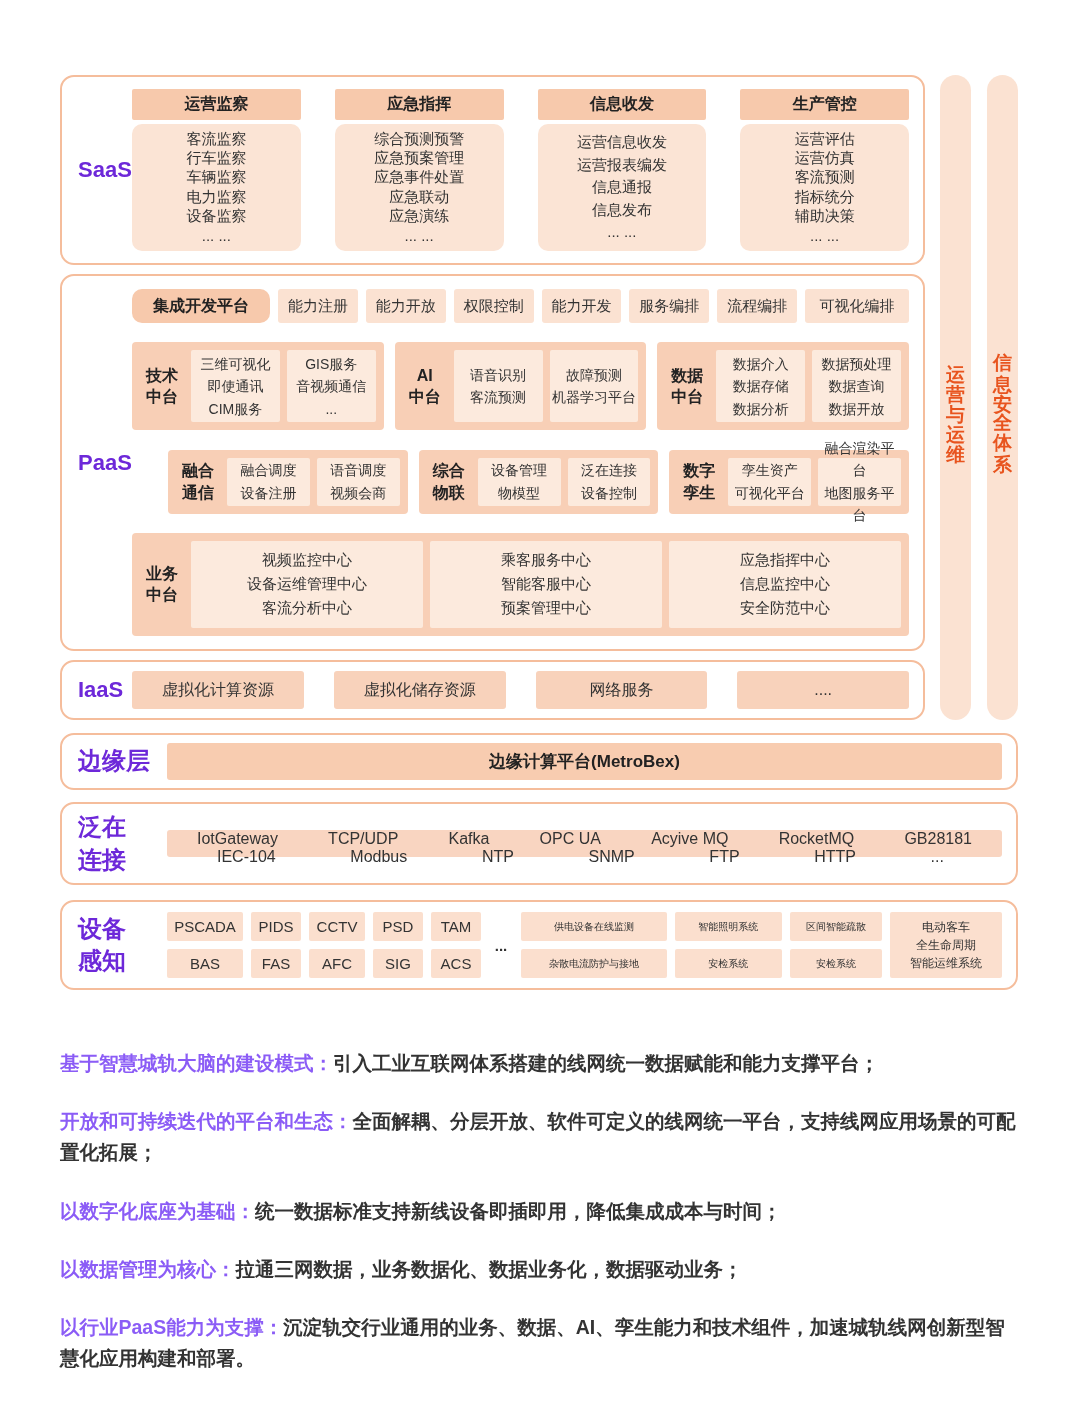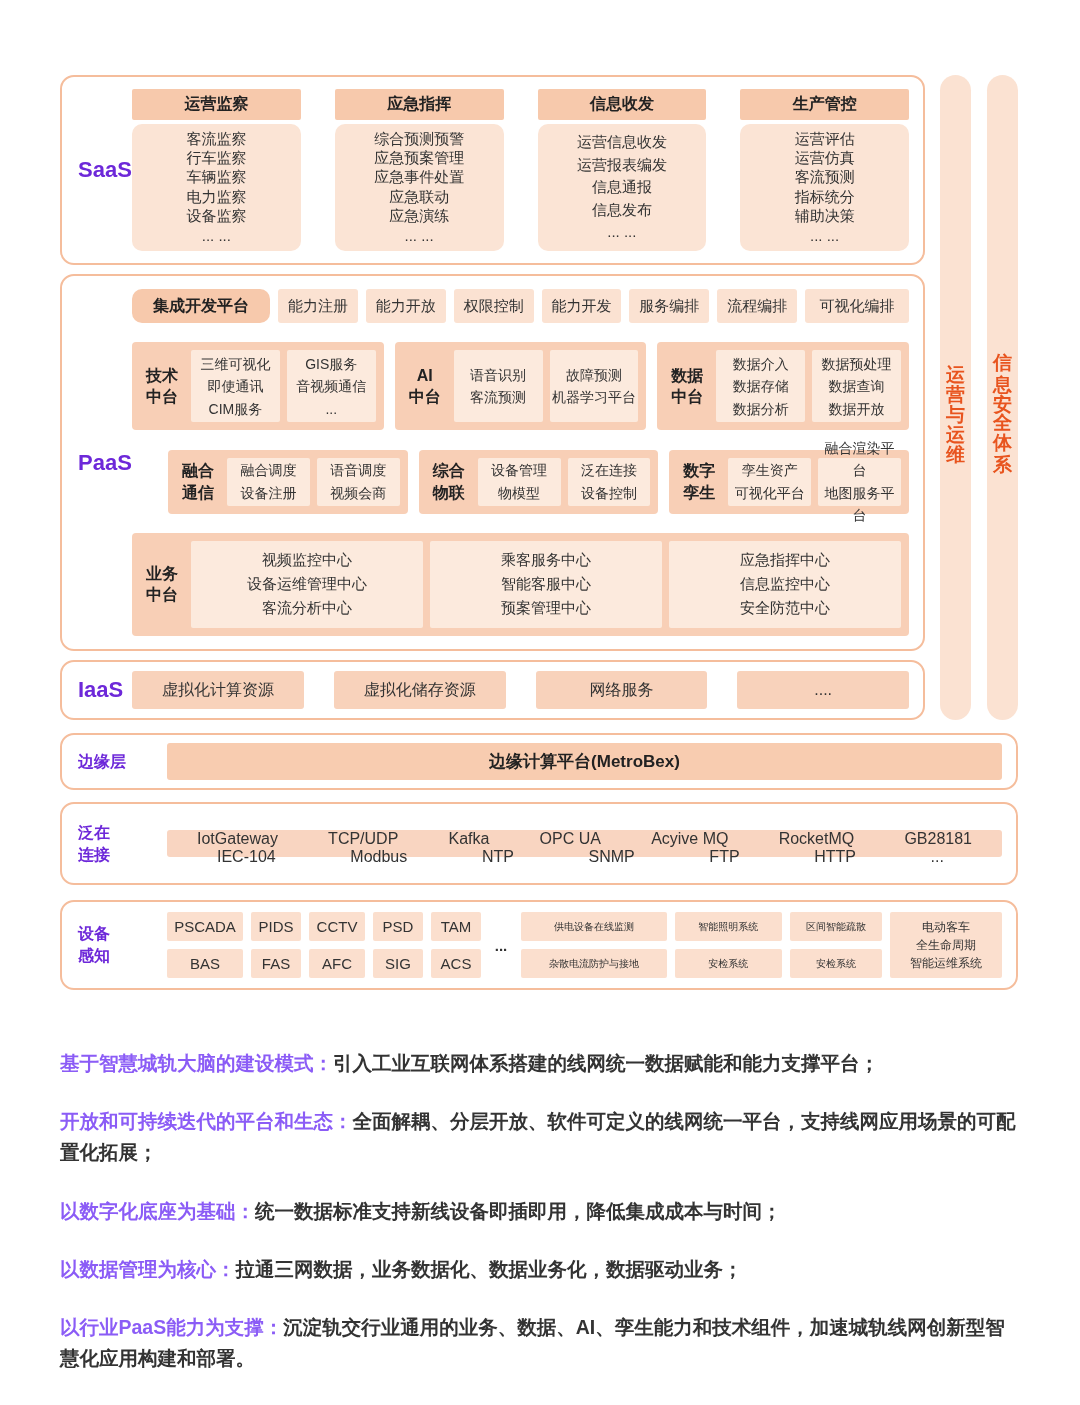--- a/index.html
+++ b/index.html
@@ -55,21 +55,21 @@
   }
   .prow4 .gbox { font-size:15px; }
 
   
   .iaas { height:60px; padding:11px 14px; align-items:center; }
   .iaas-boxes { flex:1; display:flex; gap:30px; height:38px; }
   .ibox { flex:1; background:#F8D2BB; display:flex; align-items:center; justify-content:center; font-size:16px; border-radius:3px; }
 
   
   .edge { height:57px; padding:10px 14px; margin-bottom:12px; align-items:center; }
-  .edge .sec-label, .connect .sec-label, .devices .sec-label { width:91px; font-size:16px; }
+  .edge .sec-label, .connect .sec-label, .devices .sec-label { width:91px; font-size:24px; }
   .edge-box { flex:1; height:37px; background:#F8CCB0; display:flex; align-items:center; justify-content:center; font-weight:bold; font-size:17px; color:#222; border-radius:3px; }
 
   
   .connect { height:83px; padding:26px 14px; margin-bottom:15px; }
   .connect-box { flex:1; background:#F9D5C1; border-radius:3px; display:flex; flex-direction:column; justify-content:space-evenly; }
   .crow { display:flex; justify-content:space-between; font-size:16px; }
   .crow1 { padding:0 30px; }
   .crow2 { padding:0 58px 0 50px; }
 
   

